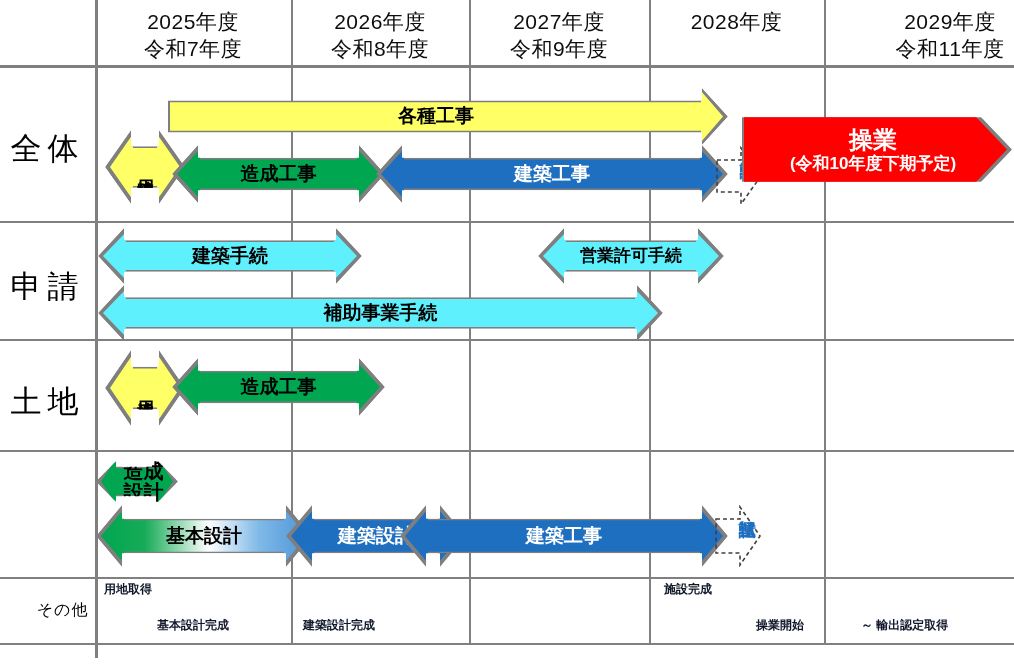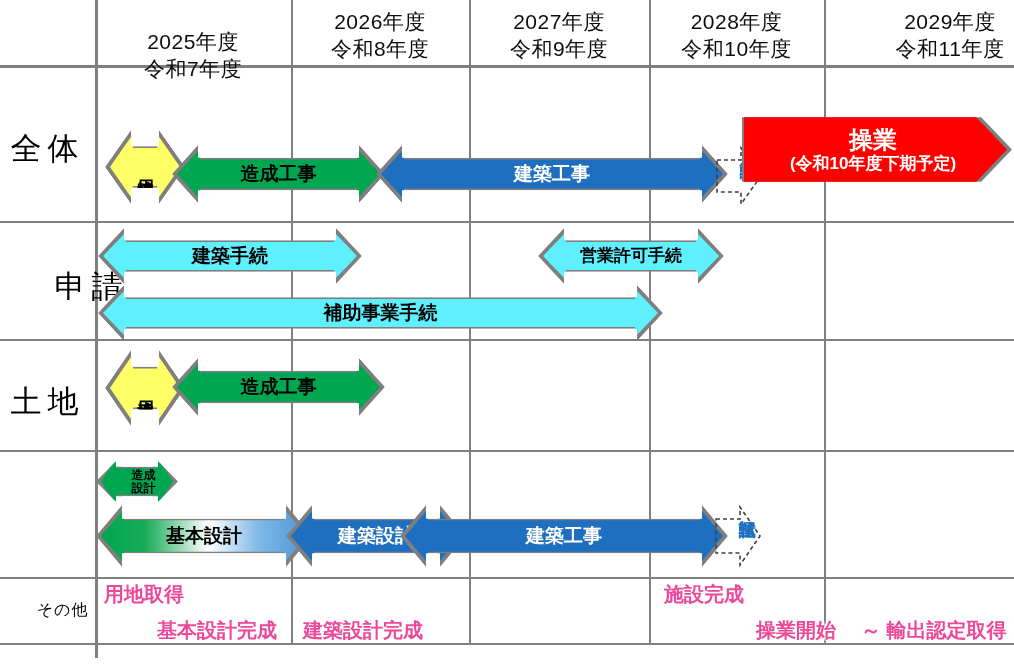--- a/index.html
+++ b/index.html
@@ -104,22 +104,22 @@
     color:#1f6fc0;
     font-size:17px;
     font-weight:bold;
     line-height:1.05;
     letter-spacing:0;
   }
 
   
   .ms{
     position:absolute;
-    color:#ec4899;
-    font-size:20px;
+    color:#0f172a;
+    font-size:12px;
     font-weight:bold;
     white-space:nowrap;
     text-shadow:
        0 0 3px #fff, 0 0 3px #fff, 0 0 4px #fff,
        1px 1px 2px #fff,-1px -1px 2px #fff;
   }
 
   .redbig{font-size:24px;font-weight:bold;line-height:1.15;}
   .redsmall{font-size:17px;font-weight:bold;line-height:1.15;}
 </style>
@@ -134,46 +134,52 @@
   <div class="vline thin" style="left:649px;top:0; height:644px;"></div>
   <div class="vline thin" style="left:824px;top:0; height:644px;"></div>
 
   <div class="hline thick" style="top:65px; width:1014px;"></div>
   <div class="hline" style="top:221px;width:1014px;"></div>
   <div class="hline" style="top:339px;width:1014px;"></div>
   <div class="hline" style="top:450px;width:1014px;"></div>
   <div class="hline" style="top:577px;width:1014px;"></div>
   <div class="hline" style="top:643px;width:1014px;"></div>
 
-  <div class="hdr-cell" style="left:95px;  top:8px; width:196px;margin-top:20px;">
+  <div class="hdr-cell" style="left:95px;  top:8px; width:196px;">
     <span>2025年度</span>
     <span>令和7年度</span>
   </div>
   <div class="hdr-cell" style="left:291px; top:8px; width:178px;">
     <span>2026年度</span>
     <span>令和8年度</span>
   </div>
   <div class="hdr-cell" style="left:469px; top:8px; width:180px;">
     <span>2027年度</span>
     <span>令和9年度</span>
   </div>
   <div class="hdr-cell" style="left:649px; top:8px; width:175px;">
     <span>2028年度</span>
-    <span>令和10年度</span>
   </div>
   <div class="hdr-cell" style="left:824px; top:8px; width:190px;padding-left:31px;">
     <span>2029年度</span>
     <span>令和11年度</span>
   </div>
 
   <div class="rowlabel" style="left:0;top:128px;width:95px;">全体</div>
-  <div class="rowlabel" style="left:0;top:266px;width:95px;padding-left:44px;">申請</div>
+  <div class="rowlabel" style="left:0;top:266px;width:95px;">申請</div>
   <div class="rowlabel" style="left:0;top:381px;width:95px;">土地</div>
   <div class="rowlabel small" style="left:15px;top:600px;width:95px;">その他</div>
 
+  <div class="wrap" style="left:168px;top:88px;width:560px;height:57px;">
+    <div class="arrow a-right c-yellow" style="inset:0;position:absolute;">
+      <div class="outline a-right"></div>
+      <div class="fill a-right" style="clip-path:polygon(0 23%,calc(100% - 25px) 23%,calc(100% - 25px) 1px,calc(100% - 3px) 50%,calc(100% - 25px) calc(100% - 1px),calc(100% - 25px) 77%,0 77%);"></div>
+      <div class="lbl t-black" style="margin-right:24px;">各種工事</div>
+    </div>
+  </div>
 
   <div class="wrap" style="left:105px;top:130px;width:80px;height:74px;">
     <div class="arrow a-diamond c-yellow" style="inset:0;position:absolute;">
       <div class="outline a-diamond"></div>
       <div class="fill a-diamond" style="clip-path:polygon(3px 50%,26px 2px,26px 23%,calc(100% - 26px) 23%,calc(100% - 26px) 2px,calc(100% - 3px) 50%,calc(100% - 26px) calc(100% - 2px),calc(100% - 26px) 77%,26px 77%,26px calc(100% - 2px));"></div>
       <div class="lbl t-black vert" style="position:absolute;left:50%;transform:translateX(-50%);top:-7px;height:90px;">用地購入</div>
     </div>
   </div>
 
   <div class="wrap" style="left:172px;top:145px;width:213px;height:58px;">
@@ -247,21 +253,21 @@
       <div class="outline a-both"></div>
       <div class="fill a-both" style="clip-path:polygon(26px 2px,26px 23%,calc(100% - 26px) 23%,calc(100% - 26px) 2px,calc(100% - 3px) 50%,calc(100% - 26px) calc(100% - 2px),calc(100% - 26px) 77%,26px 77%,26px calc(100% - 2px),3px 50%);"></div>
       <div class="lbl t-black">造成工事</div>
     </div>
   </div>
 
   <div class="wrap" style="left:96px;top:455px;width:82px;height:53px;">
     <div class="arrow a-both c-green" style="inset:0;position:absolute;">
       <div class="outline" style="clip-path:polygon(18px 0,18px 22%,calc(100% - 18px) 22%,calc(100% - 18px) 0,100% 50%,calc(100% - 18px) 100%,calc(100% - 18px) 78%,18px 78%,18px 100%,0 50%);"></div>
       <div class="fill" style="clip-path:polygon(18px 2px,18px 23%,calc(100% - 18px) 23%,calc(100% - 18px) 2px,calc(100% - 3px) 50%,calc(100% - 18px) calc(100% - 2px),calc(100% - 18px) 77%,18px 77%,18px calc(100% - 2px),3px 50%);"></div>
-      <div class="lbl t-black" style="font-size:12px;line-height:1.05;margin-left:13px;">造成<br>設計</div>
+      <div class="lbl t-black" style="font-size:20px;line-height:1.05;margin-left:13px;">造成<br>設計</div>
     </div>
   </div>
 
   <div class="wrap" style="left:96px;top:505px;width:200px;height:62px;padding-left:16px;">
     <div class="arrow a-both c-grad" style="inset:0;position:absolute;">
       <div class="outline a-both"></div>
       <div class="fill a-both" style="clip-path:polygon(26px 2px,26px 23%,calc(100% - 26px) 23%,calc(100% - 26px) 2px,calc(100% - 3px) 50%,calc(100% - 26px) calc(100% - 2px),calc(100% - 26px) 77%,26px 77%,26px calc(100% - 2px),3px 50%);"></div>
       <div class="lbl t-black">基本設計</div>
     </div>
   </div>

